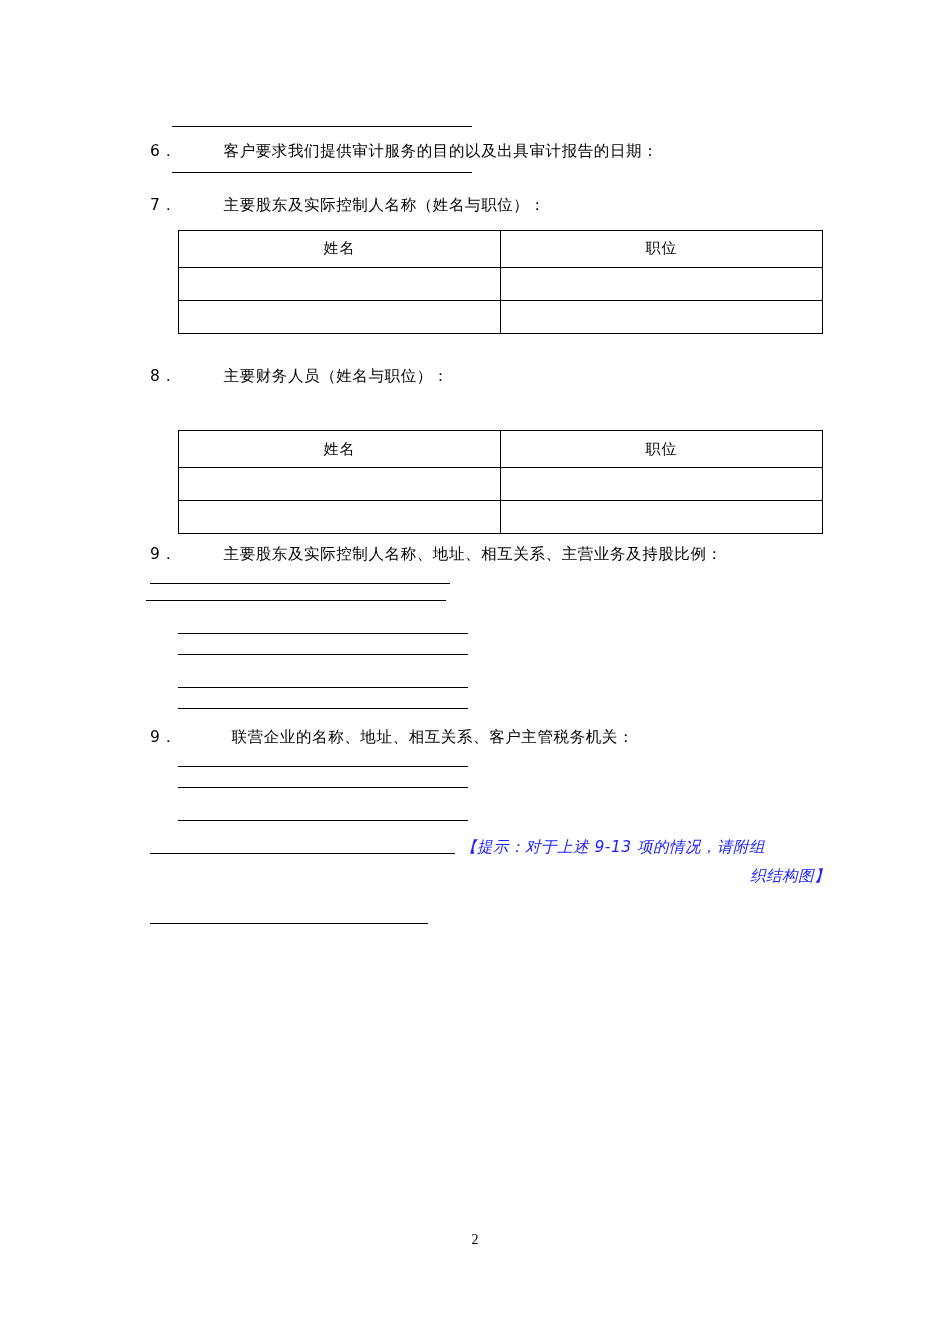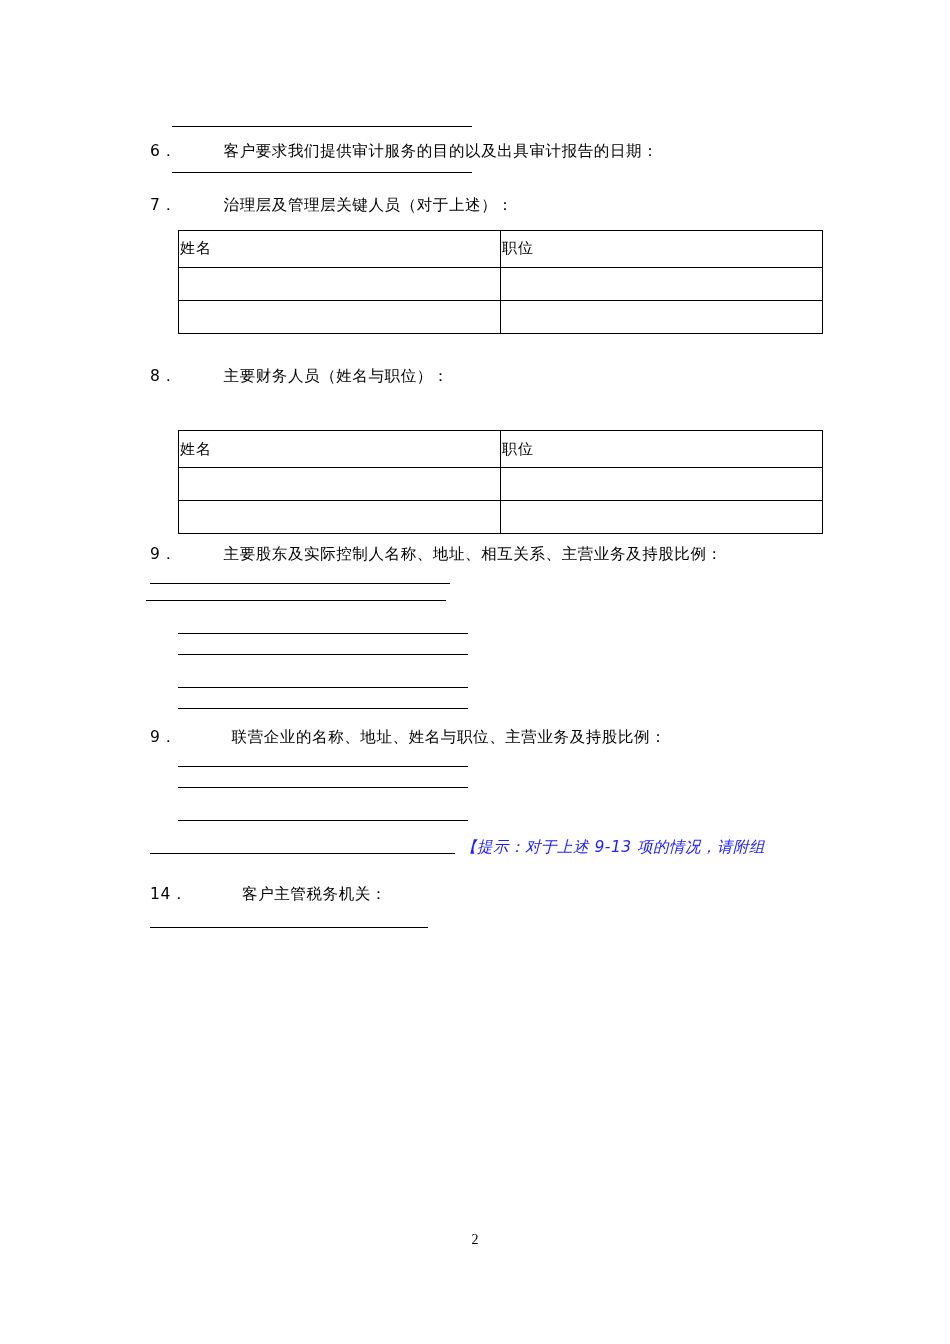--- a/index.html
+++ b/index.html
@@ -50,21 +50,21 @@
     border-collapse: collapse;
     width: 645px;
     margin-left: 28px;
     table-layout: fixed;
   }
   table.kv td, table.kv th {
     border: 1.4px solid #000;
     height: 30px;
     font-weight: normal;
     font-size: 15px;
-    text-align: left;
+    text-align: center;
     letter-spacing: 1px;
   }
   table.kv th {
     height: 34px;
   }
   .hint {
     color: #2020ff;
     font-style: italic;
     font-size: 15.5px;
     letter-spacing: 0.5px;
@@ -103,21 +103,21 @@
       </div>
     </div>
     <div class="sp-8"></div>
     <div class="rule" style="width:300px; margin-left:22px;"></div>
 
     <div class="sp-20"></div>
 
     <div class="item">
       <div class="item-row">
         <span class="num">7．</span>
-        <span class="txt">治理层及管理层关键人员（对于上述）：</span>
+        <span class="txt">主要股东及实际控制人名称（姓名与职位）：</span>
       </div>
     </div>
 
     <div class="sp-12"></div>
 
     <table class="kv">
       <tbody>
           <tr>
         <th>姓名</th>
         <th>职位</th>
@@ -186,48 +186,43 @@
     <div class="sp-16"></div>
     <div class="rule" style="width:290px; margin-left:28px;"></div>
     <div class="sp-20"></div>
     <div class="rule" style="width:290px; margin-left:28px;"></div>
 
     <div class="sp-16"></div>
 
     <div class="item">
       <div class="item-row">
         <span class="num">9．</span>
-        <span class="txt" style="padding-left:8px;">联营企业的名称、地址、姓名与职位、主营业务及持股比例：</span>
+        <span class="txt" style="padding-left:8px;">联营企业的名称、地址、相互关系、客户主管税务机关：</span>
       </div>
     </div>
     <div class="sp-16"></div>
     <div class="rule" style="width:290px; margin-left:28px;"></div>
     <div class="sp-20"></div>
     <div class="rule" style="width:290px; margin-left:28px;"></div>
 
     <div class="sp-16"></div>
 
     <div class="sp-16"></div>
     <div class="rule" style="width:290px; margin-left:28px;"></div>
 
     <div class="sp-16"></div>
 
     <div style="display:flex; align-items:flex-end;">
       <div class="rule" style="width:305px; margin-left:0px; margin-bottom:4px;"></div>
       <span class="hint" style="margin-left:6px;">【提示：对于上述 9-13 项的情况，请附组</span>
     </div>
     <div class="sp-8"></div>
-
-    <div class="sp-16"></div>
-
-    <div class="item">
-      <div class="item-row">
-        <span class="num">14．</span>
-        <span class="txt" style="padding-left:8px;">客户主管税务机关：</span>
-      </div>
-    </div>
+    <div class="hint" style="margin-left:22px;">织结构图】</div>
+
+    <div class="sp-16"></div>
+
     <div class="sp-20"></div>
     <div class="rule" style="width:278px; margin-left:0px;"></div>
 
   </div>
 
   <div class="pagenum">2</div>
 </div>
 
 </body></html>

